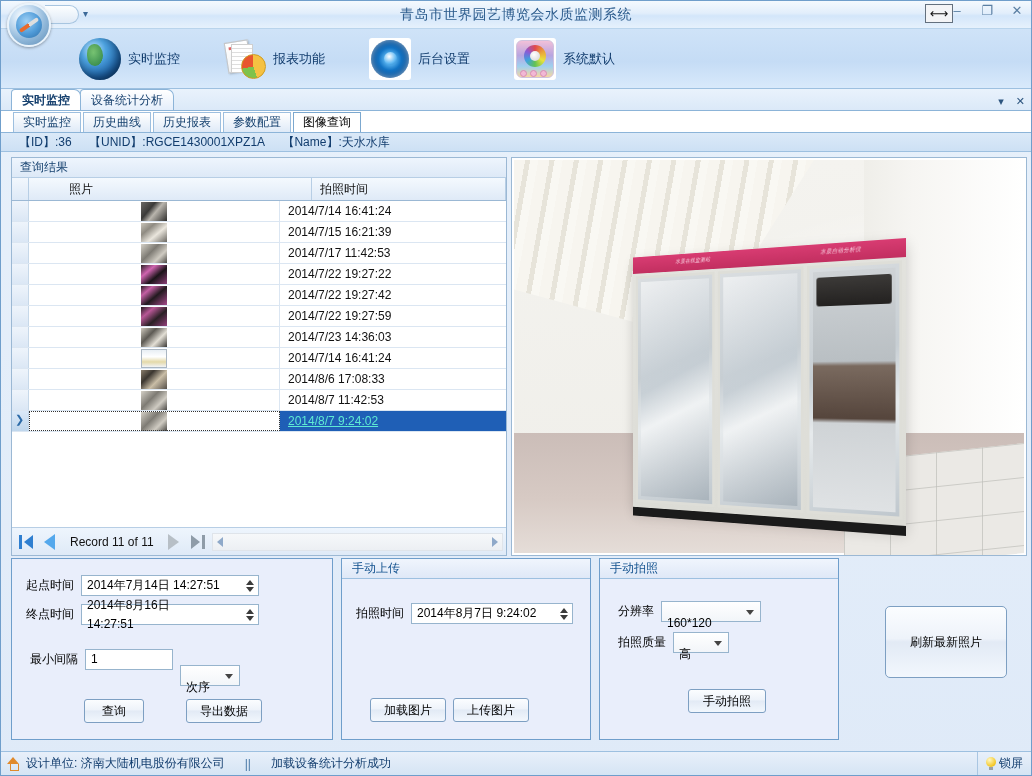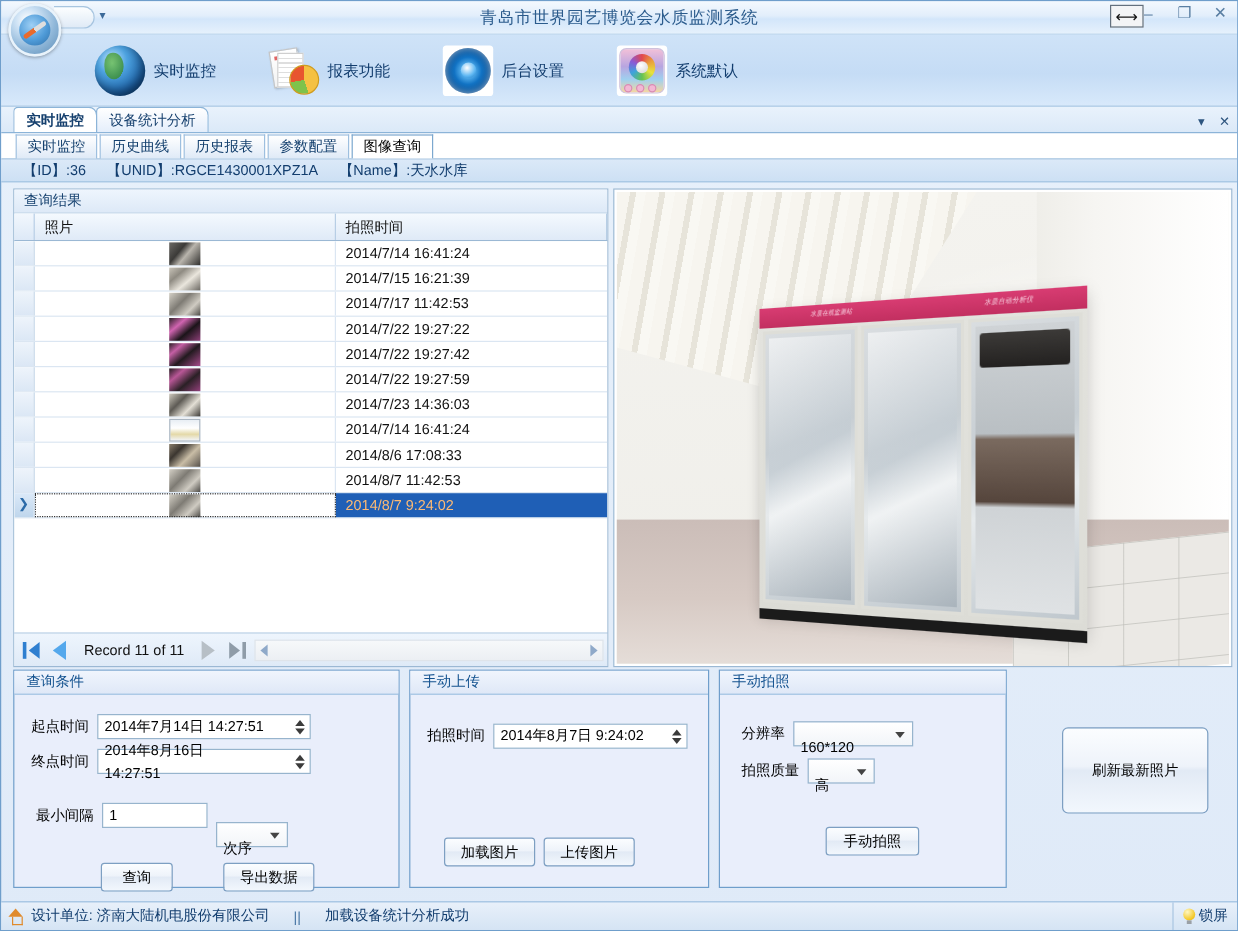--- a/index.html
+++ b/index.html
@@ -253,21 +253,21 @@
     display: flex; height: 23px;
     background: linear-gradient(to bottom, #f4f9fe, #dfeaf7);
     border-bottom: 1px solid #9bb8d4;
   }
   .gh-selcol { width: 17px; border-right: 1px solid #b7cee5;
     background: linear-gradient(to bottom, #f2f7fd, #dde9f7); }
   .gh-cell {
     line-height: 22px; font-size: 12px; color: #111; padding-left: 8px;
     border-right: 1px solid #b7cee5;
   }
-  .gh-photo { width: 251px; }
+  .gh-photo { width: 251px; margin-left: 32px; }
   .gh-time { flex: 1; }
   .grid-body { flex: 1; overflow: hidden; background: #fff; }
   .grow { display: flex; height: 21px; border-bottom: 1px solid #dbe6f2; }
   .grow .sel {
     width: 17px; border-right: 1px solid #c6d8e9;
     background: linear-gradient(to bottom, #eef4fb, #dbe7f5);
     position: relative;
   }
   .grow.current .sel { background: linear-gradient(to bottom, #dbe9f8, #bfd6ec); }
   .grow.current .sel::after {
@@ -289,21 +289,21 @@
   .th-c { background: linear-gradient(135deg, #d4d0c6 0%, #7e7b74 40%, #cfcbc2 70%, #4c4a46 100%); }
   .th-d { background: linear-gradient(140deg, #2b2026 0%, #d064b0 30%, #1b1419 60%, #8d3f78 100%); }
   .th-e { background: linear-gradient(140deg, #2a1f25 0%, #c45fa4 25%, #221a1f 55%, #a74a8c 100%); }
   .th-f { background: linear-gradient(140deg, #241b20 0%, #b85796 28%, #2a2025 60%, #93407b 100%); }
   .th-g { background: linear-gradient(135deg, #cfcabe 0%, #5d5a54 35%, #e3dfd5 65%, #3c3a36 100%); }
   .th-h { background: linear-gradient(180deg, #e8eef4 0%, #ffffff 40%, #e4d9a8 70%, #f2f4f7 100%); border:1px solid #aab6c2; }
   .th-i { background: linear-gradient(135deg, #8a7e6c 0%, #3b3630 30%, #c9bda6 60%, #55504a 100%); }
   .grow .time {
     flex: 1; line-height: 20px; font-size: 12px; color: #111; padding-left: 8px;
   }
-  .grow.current .time { background: #1f5fb6; color: #fdba74; }
+  .grow.current .time { background: #1f5fb6; color: #5eead4; text-decoration: underline; }
 
   .nav-bar {
     height: 28px;
     border-top: 1px solid #b7cee5;
     background: linear-gradient(to bottom, #eef5fd, #dfeaf7);
     display: flex; align-items: center;
   }
   .nav-btns { display:flex; align-items:center; gap:2px; padding-left: 4px; }
   .navico { width: 22px; height: 22px; position: relative; cursor: default; }
   .tri { width:0; height:0; position:absolute; top:50%; }
@@ -722,21 +722,20 @@
           </div>
           <div class="base"></div>
         </div>
       </div>
     </div>
   </div>
 
   <div class="bottom">
 
     <div class="gbox query">
-      <div class="cap">查询条件</div>
       <div style="padding:16px 0 0 14px;">
         <div class="frow" style="margin-bottom:8px;">
           <span class="flab">起点时间</span>
           <span class="spin" style="width:178px;">
             <span class="v">2014年7月14日 14:27:51</span>
             <span class="arrows" style="margin-left:auto;">
                 <i class="u"></i>
                 <i class="d"></i>
               </span>
           </span>

